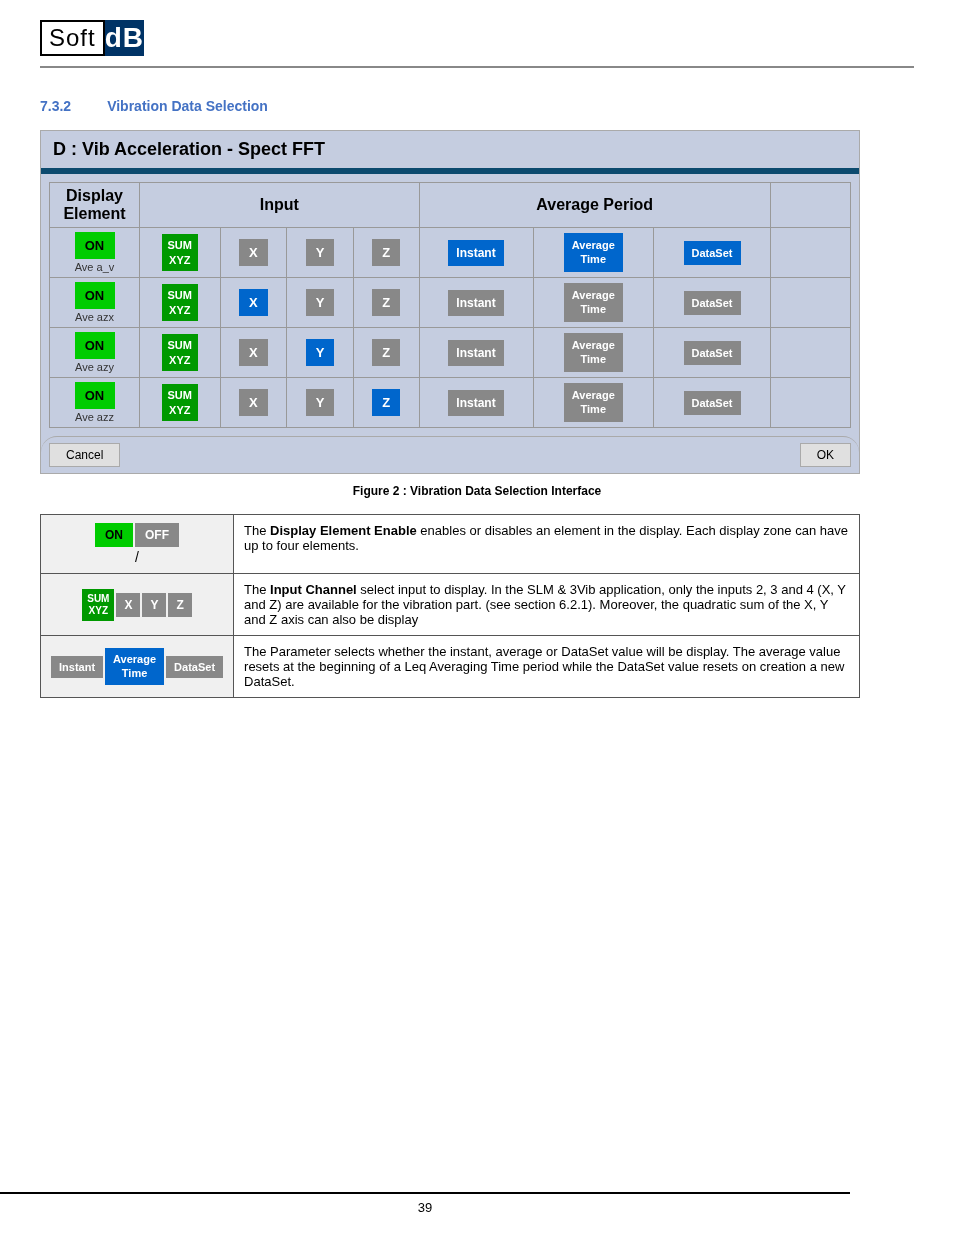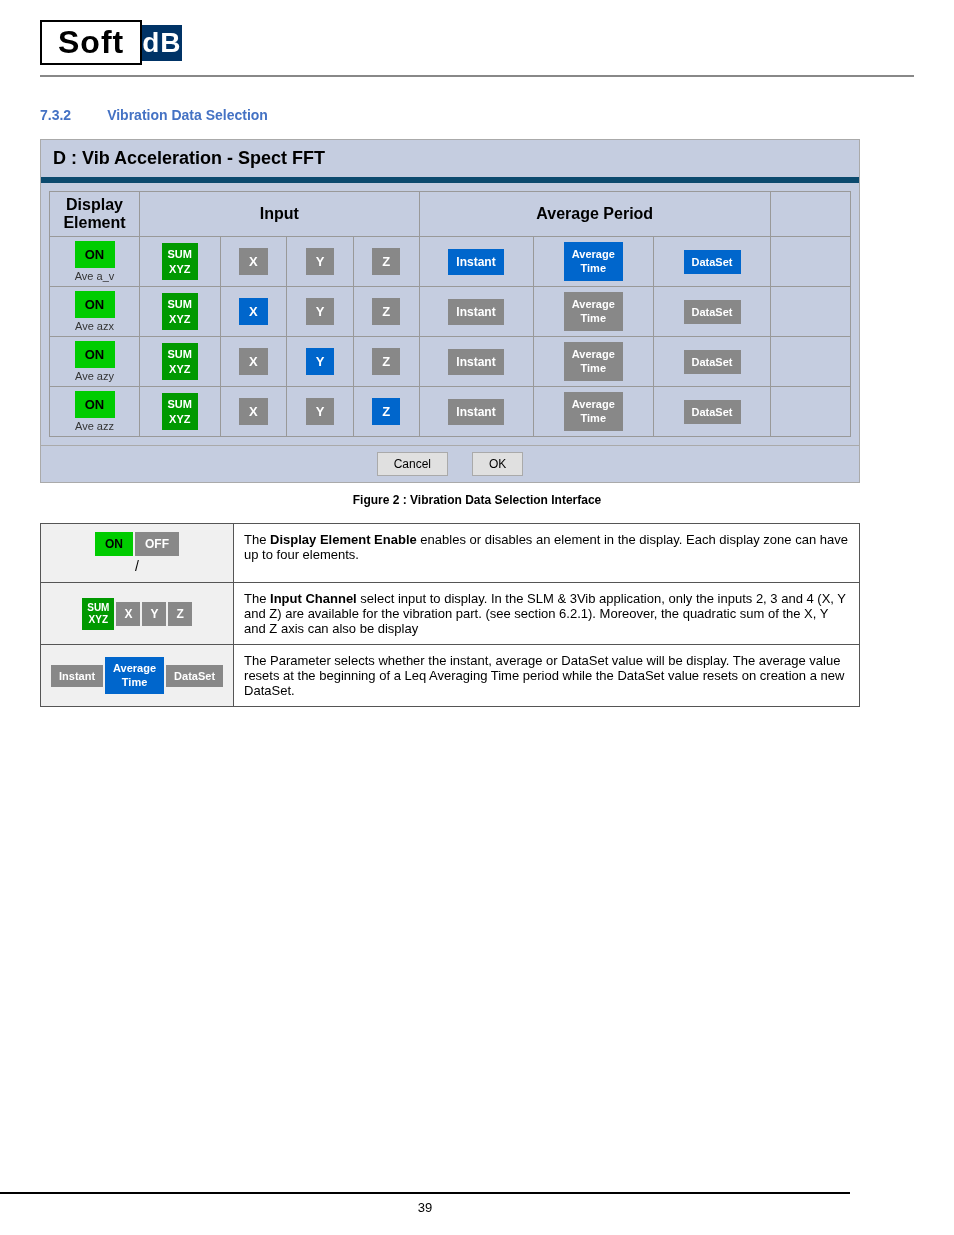--- a/index.html
+++ b/index.html
@@ -19,25 +19,25 @@
       margin-bottom: 30px;
       border-bottom: 2px solid #888;
       padding-bottom: 10px;
     }
     .logo-container {
       display: flex;
       align-items: center;
       gap: 0;
     }
     .logo-soft {
-      font-size: 32px;
-      font-weight: bold;
+      font-size: 24px;
+      font-weight: normal;
       color: #000;
       border: 2px solid #000;
-      padding: 2px 16px;
+      padding: 2px 7px;
       letter-spacing: 1px;
     }
     .logo-db {
       font-size: 28px;
       font-weight: bold;
       color: #fff;
       background: #003366;
       padding: 2px 0;
       letter-spacing: 1px;
     }
@@ -219,25 +219,26 @@
 
     .row-label {
       font-size: 11px;
       color: #333;
       margin-top: 2px;
     }
 
     
     .panel-footer {
       display: flex;
-      justify-content: center;
+      justify-content: space-between;
       padding: 6px 8px;
       gap: 24px;
       background: #c5cde0;
       border-top: 1px solid #aaa;
+      border-radius: 16px;
     }
     .btn-cancel {
       background: #e0e0e0;
       border: 1px solid #aaa;
       padding: 4px 16px;
       font-size: 12px;
       cursor: pointer;
     }
     .btn-ok {
       background: #e0e0e0;

